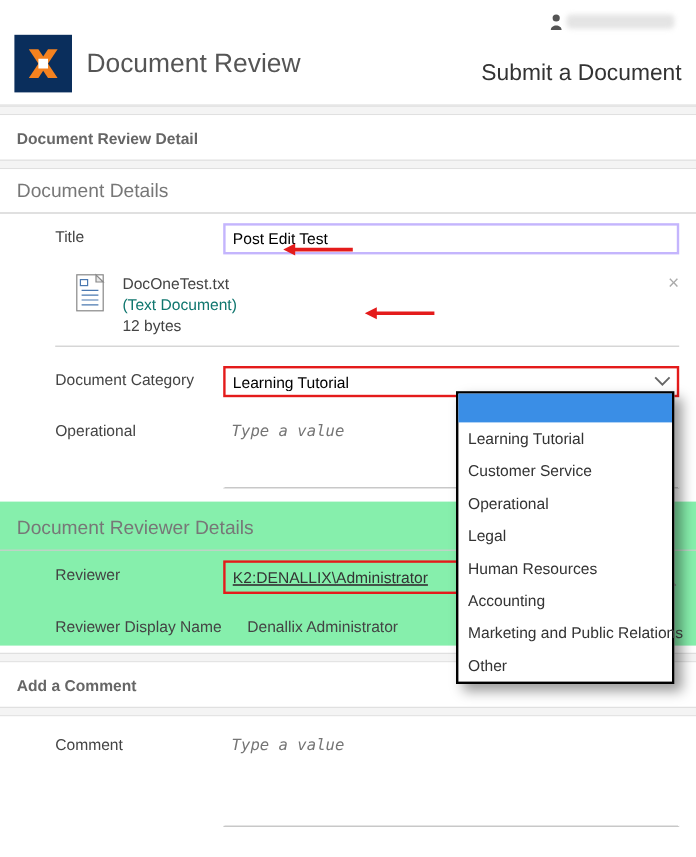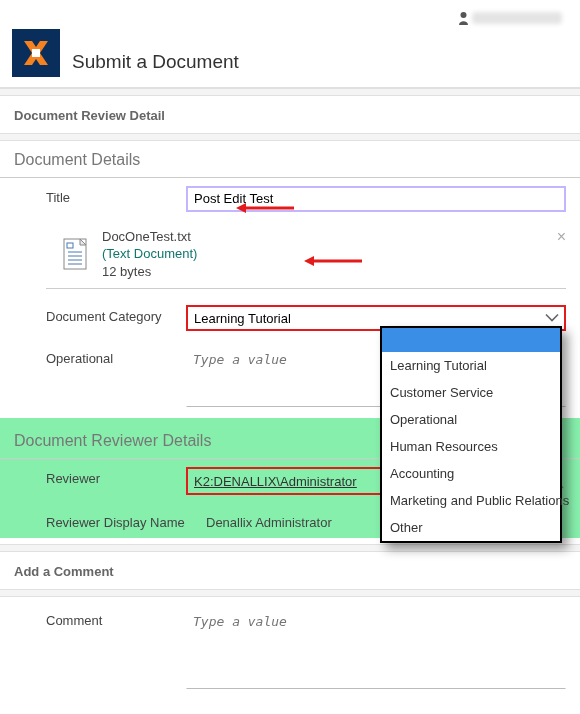--- a/index.html
+++ b/index.html
@@ -25,21 +25,21 @@
   .label { width: 140px; flex: none; font-size: 13px; color: #444; padding-top: 4px; }
   .value { flex: 1; position: relative; }
   
   .inp { width: 100%; height: 26px; padding: 2px 6px; border: 1px solid #bbb; font-size: 13px; background: #fff; }
   .inp.hl { border: 2px solid #c4b5fd; }
   .inp.cat { border: 2px solid #e41b1b; padding-right: 28px; }
   .chevron { position: absolute; right: 6px; top: 50%; transform: translateY(-50%); pointer-events: none; }
   
   .placeholder { color: #aaa; font-style: italic; }
   
-  .doc-block { display: flex; align-items: center; position: relative; border-bottom:1px solid #ccc; padding-bottom:8px; padding-left:16px;}
+  .doc-block { display: flex; align-items: flex-start; position: relative; border-bottom:1px solid #ccc; padding-bottom:8px; padding-left:16px;}
   .doc-icon { width: 28px; height: 32px; flex: none; margin-right: 12px; }
   .doc-meta { line-height: 1.35; font-size: 13px; color: #444; }
   .doc-type { color: #0f766e; }
   .close-x { position: absolute; right: 0; top: 0; color: #aaa; font-size: 16px; cursor: pointer; }
   
   .textarea { width: 100%; min-height: 60px; padding: 4px 6px; border: 1px solid #fff; border-bottom: 1px solid #bbb; font-size: 13px; resize: none; }
   
   .rev-name { padding-top: 4px; font-size: 13px; }
   
   .reviewer-input { width: 100%; height: 28px; border: 2px solid #e41b1b; display: flex; align-items: center; padding: 0 6px; text-decoration: underline; }
@@ -69,20 +69,21 @@
     <span class="user-blur"></span>
   </div>
   <div class="title-row">
     <div class="logo">
       <svg width="36" height="36" viewBox="0 0 36 36">
         <polygon points="6,6 14,6 30,30 22,30" fill="#f5821f"></polygon>
         <polygon points="22,6 30,6 14,30 6,30" fill="#f5821f"></polygon>
         <polygon points="14,14 22,14 22,22 14,22" fill="#fff"></polygon>
       </svg>
     </div>
+    <div class="app-title">Document Review</div>
     <div class="submit-link">Submit a Document</div>
   </div>
 </div>
 
 <div class="spacer"></div>
 
 <div class="section-header">Document Review Detail</div>
 
 <div class="spacer"></div>
 
@@ -177,20 +178,21 @@
       <textarea class="textarea placeholder" style="min-height: 80px;" placeholder="Type a value"></textarea>
     </div>
   </div>
 </div>
 
 <div class="dropdown">
   <div class="opt sel"></div>
   <div class="opt">Learning Tutorial</div>
   <div class="opt">Customer Service</div>
   <div class="opt">Operational</div>
+  <div class="opt">Legal</div>
   <div class="opt">Human Resources</div>
   <div class="opt">Accounting</div>
   <div class="opt">Marketing and Public Relations</div>
   <div class="opt">Other</div>
 </div>
 
 <svg class="arrow" style="top:200px; left:236px;" width="60" height="16">
   <line x1="58" y1="8" x2="8" y2="8" stroke="#e41b1b" stroke-width="3"></line>
   <polygon points="0,8 10,3 10,13" fill="#e41b1b"></polygon>
 </svg>

